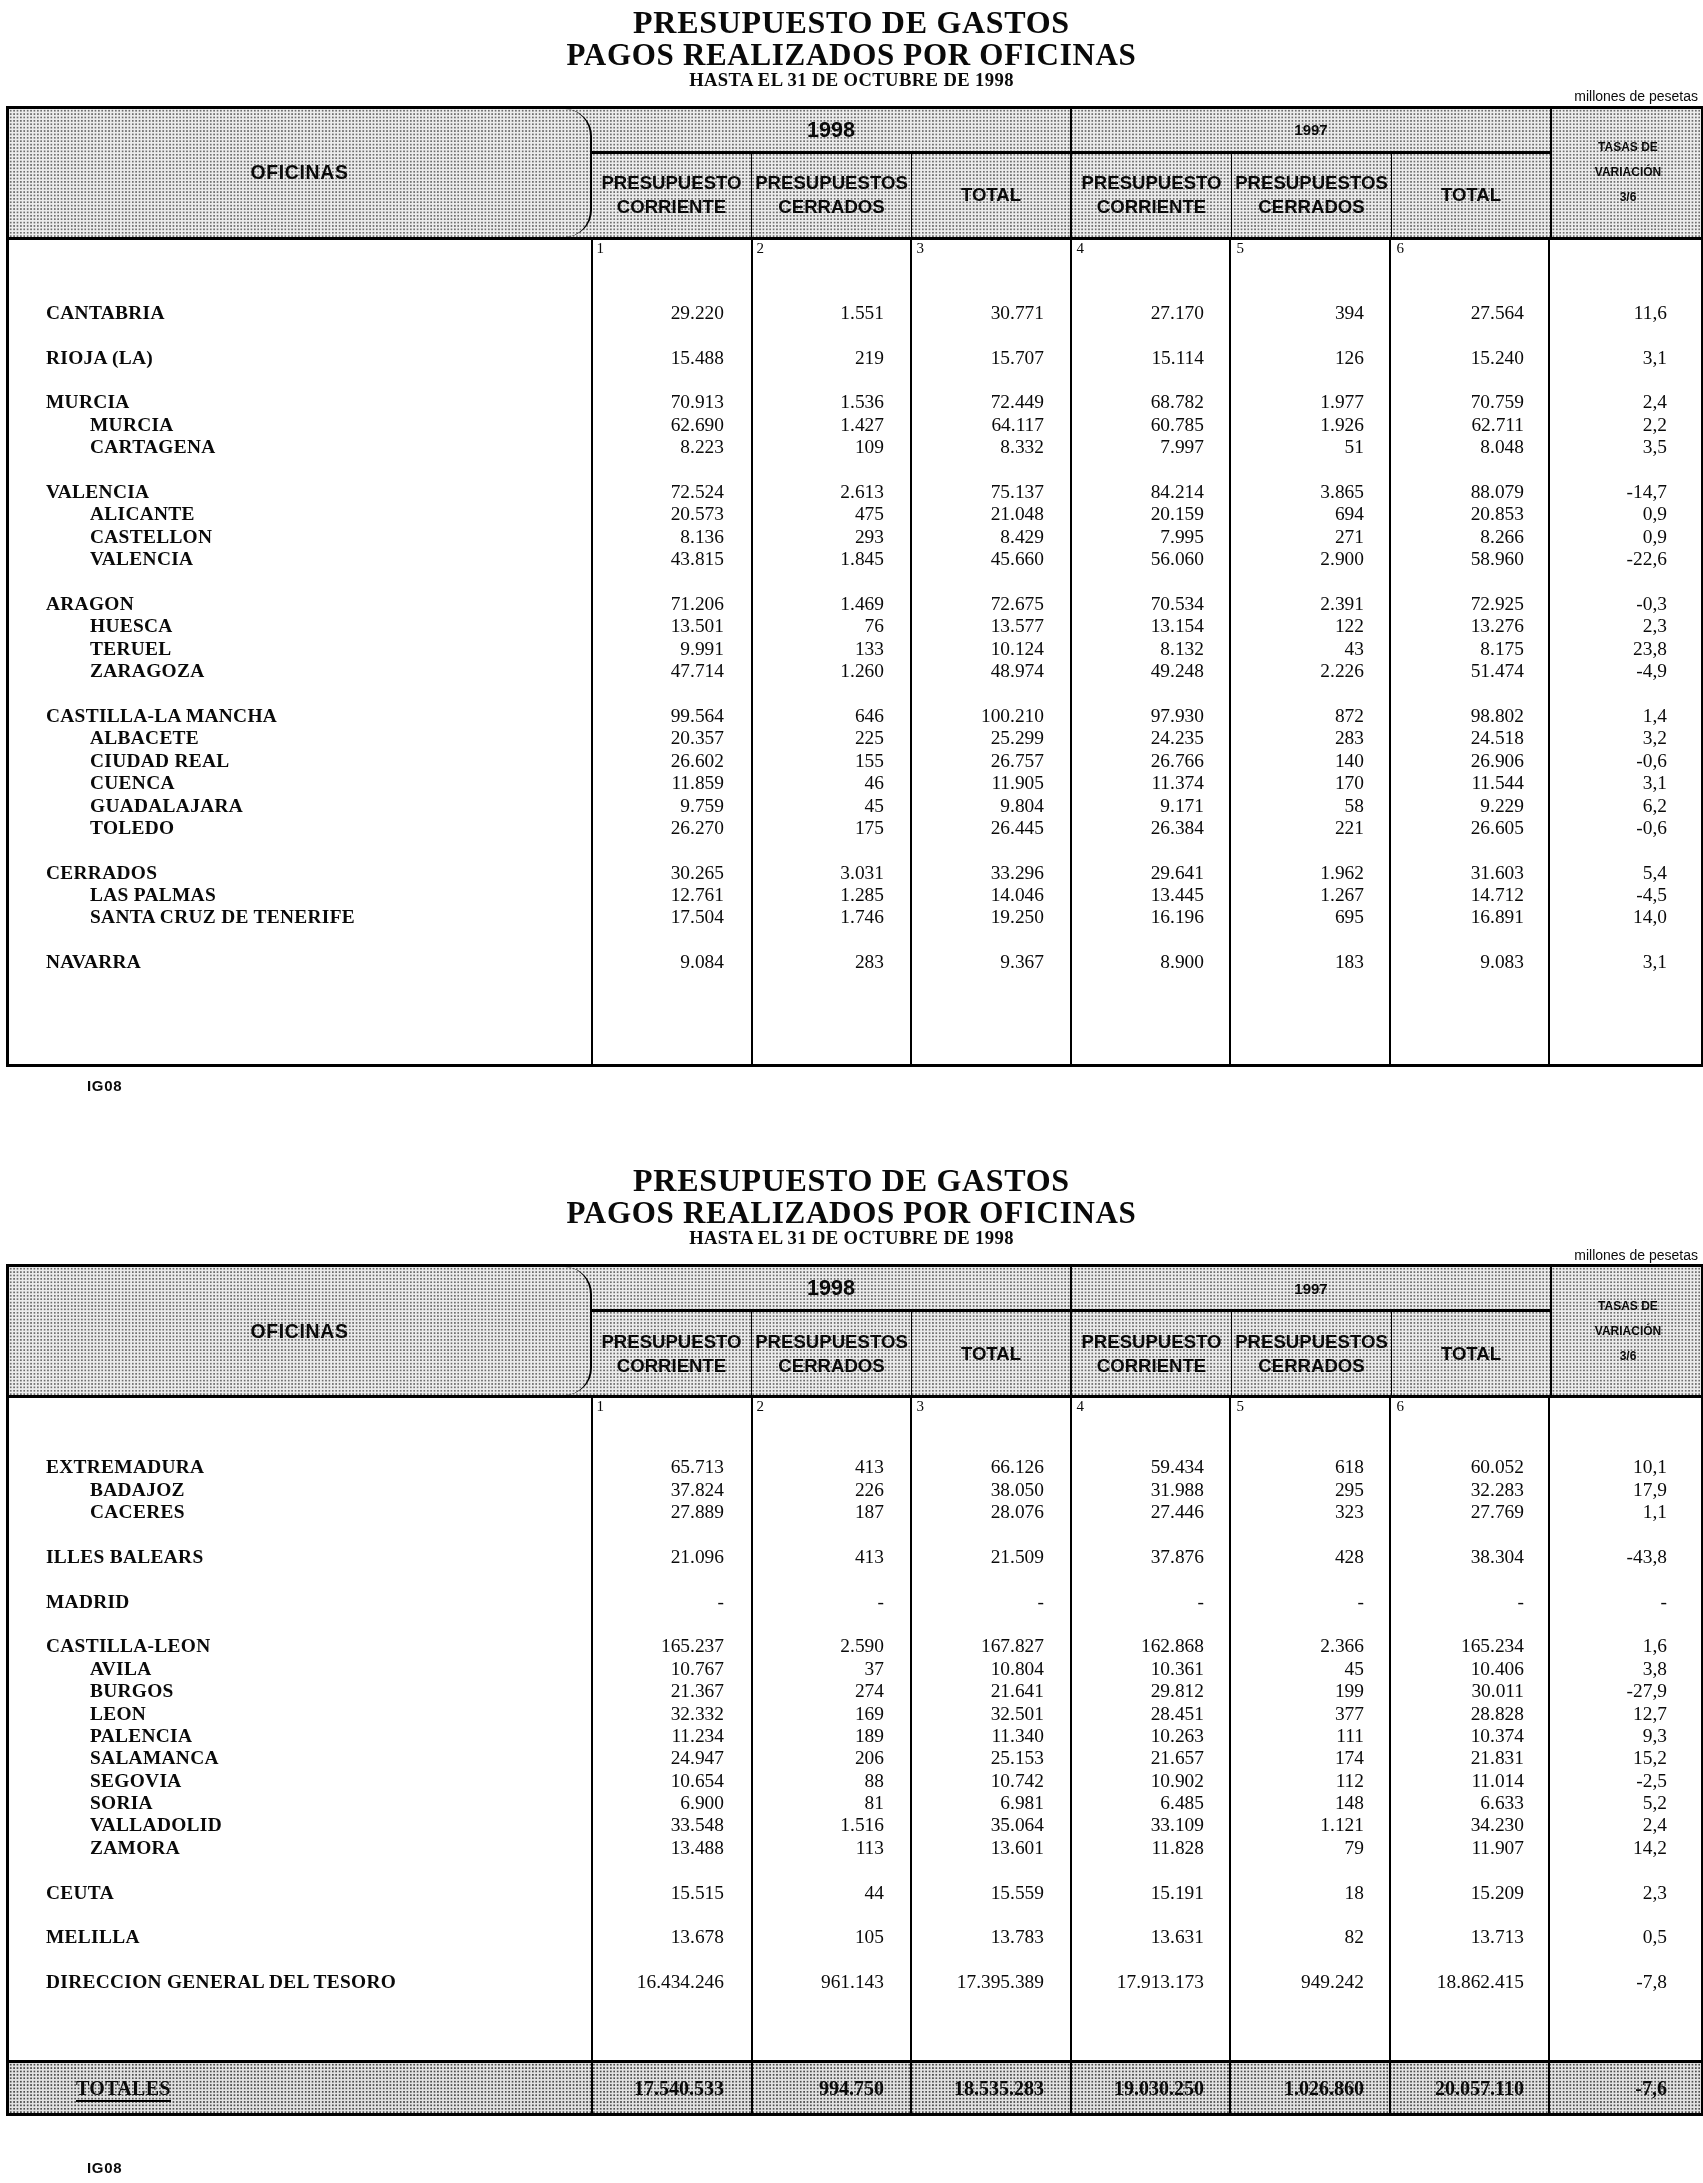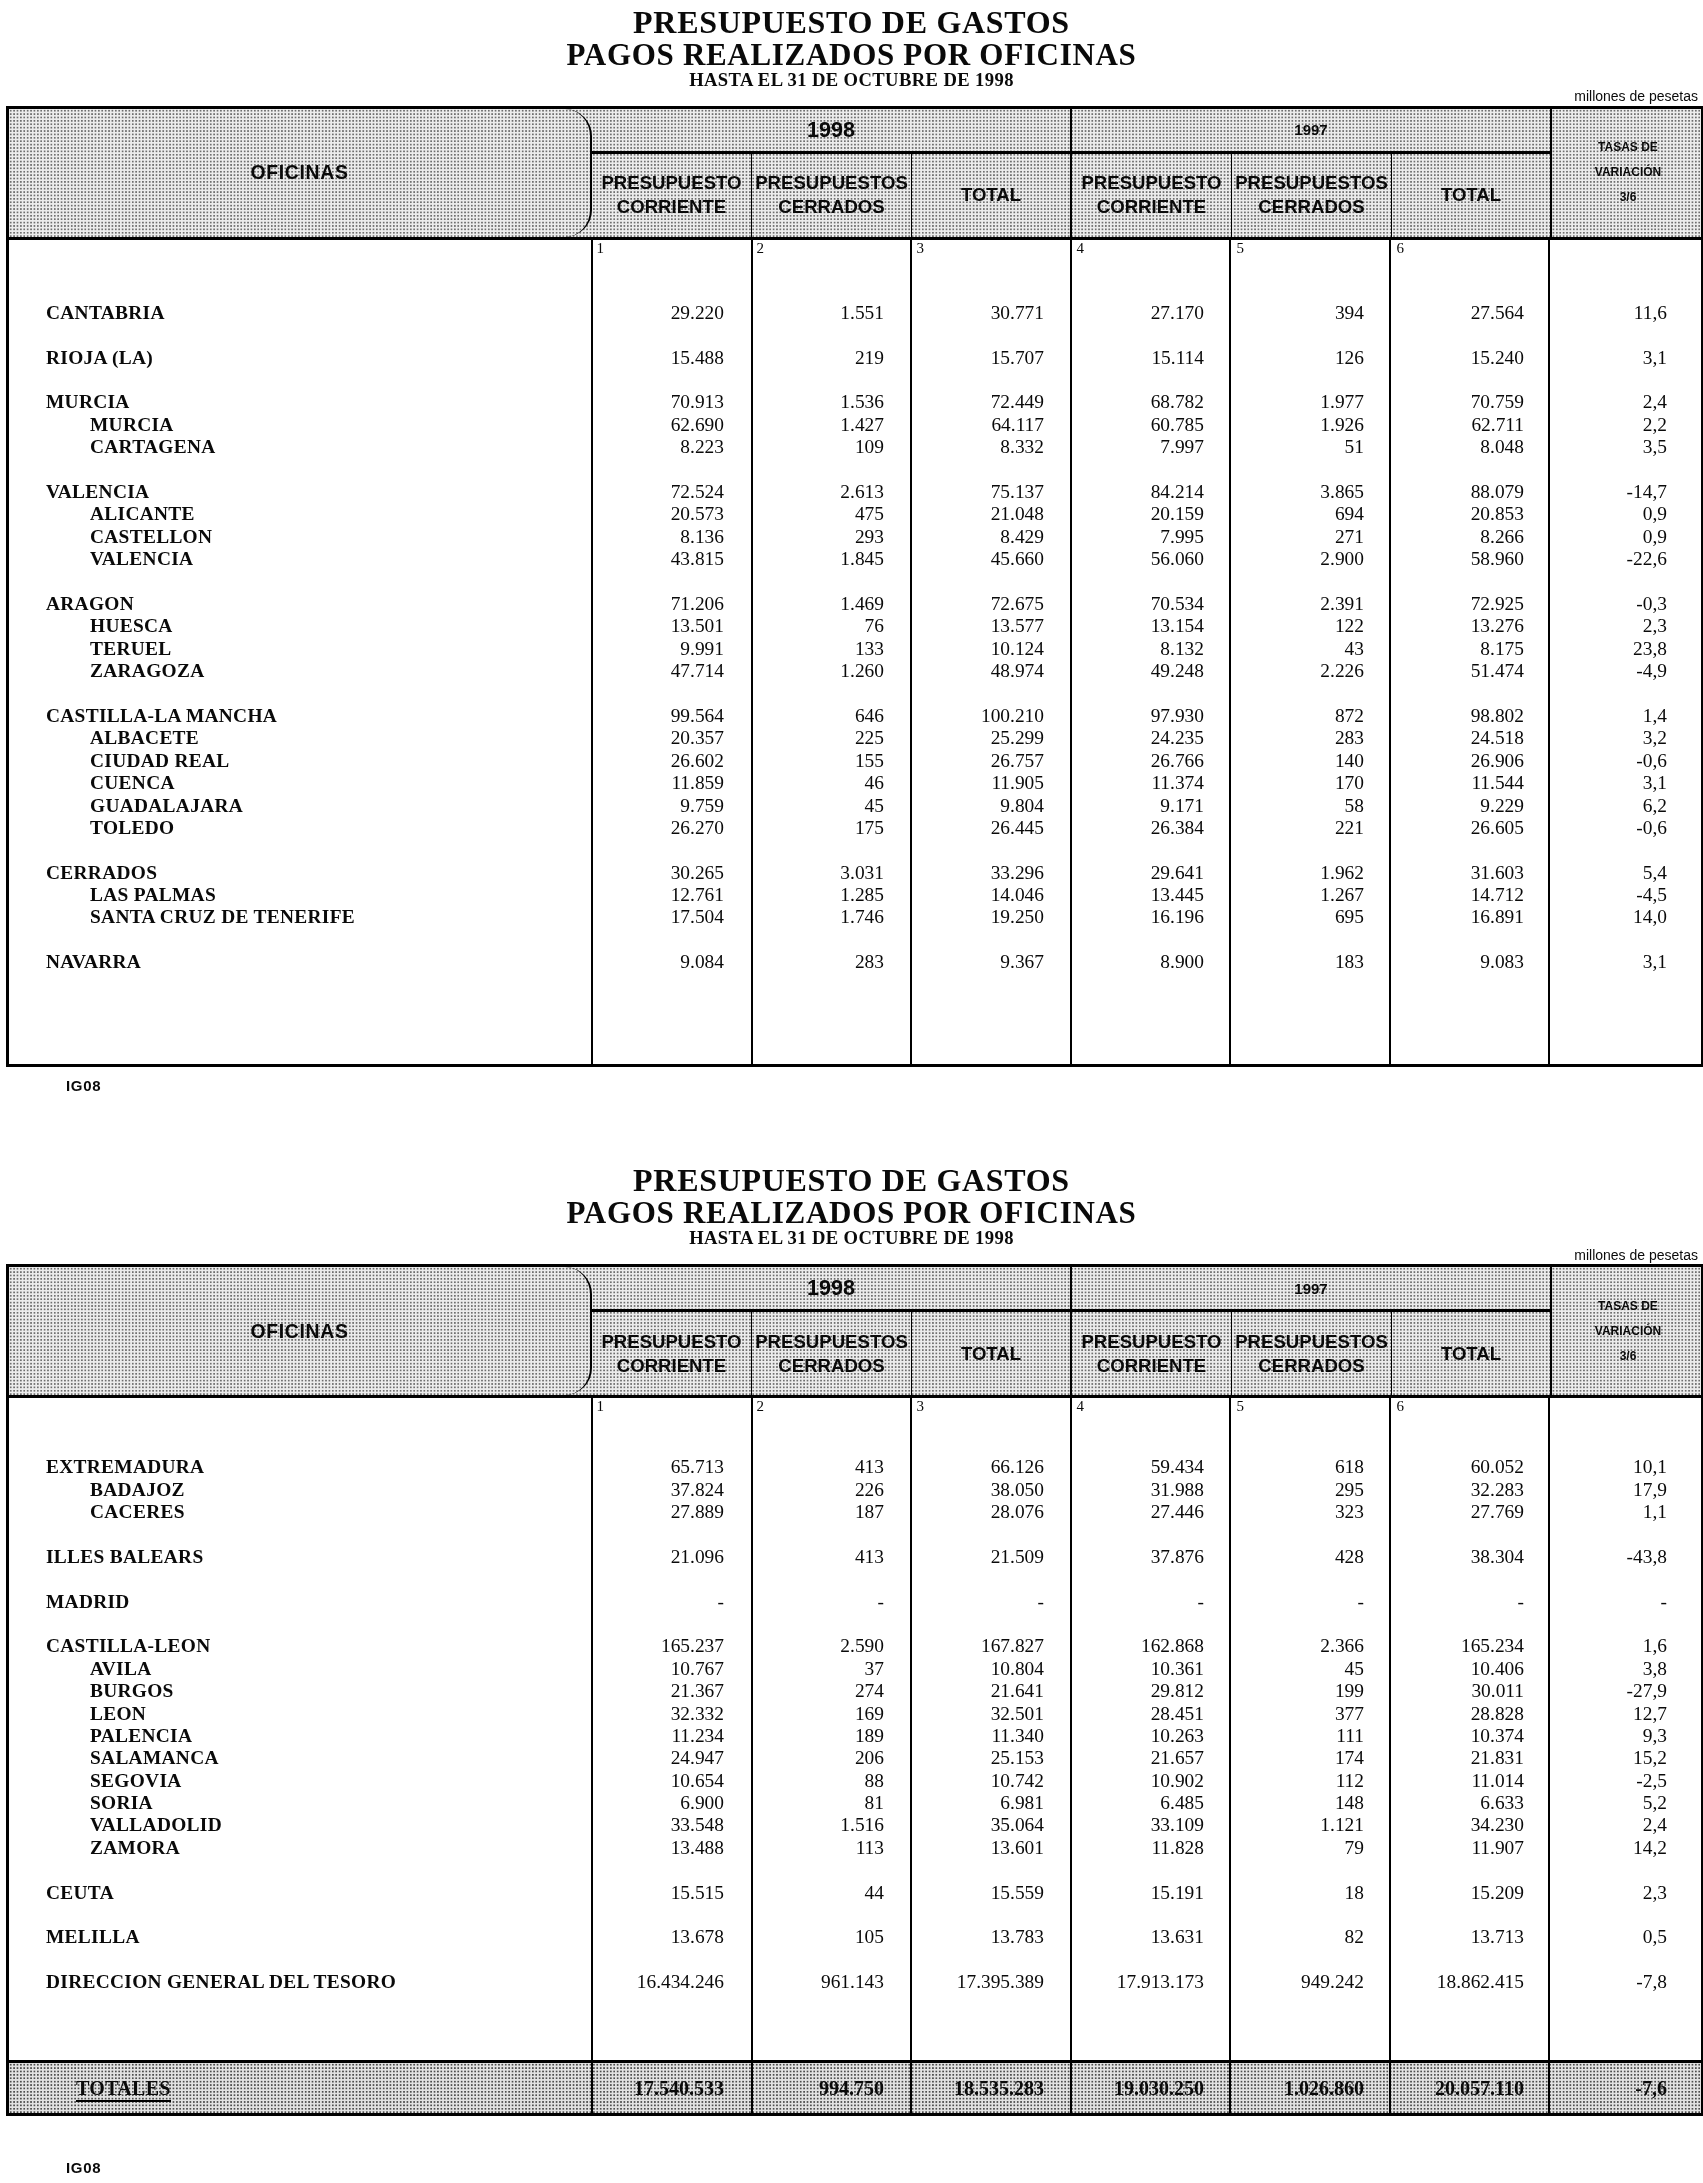--- a/index.html
+++ b/index.html
@@ -64,21 +64,21 @@
   .cell.tas{text-align:right;padding-right:37px;}
 
   .totales{position:relative;display:grid;
            grid-template-columns:583px 160px 160px 160px 160px 160px 160px 152px;
            height:50px;border-top:3px solid #000;align-items:center;
            font-weight:700;}
   .totales .cell{font-size:20px;}
   .totales .cell.label{padding-left:67px;}
   .tot-underline{border-bottom:2.2px solid #000;padding-bottom:0.7px;}
 
-  .footnote{margin-left:66px;font-family:"Liberation Sans",sans-serif;
+  .footnote{margin-left:87px;font-family:"Liberation Sans",sans-serif;
             font-weight:700;font-size:15px;line-height:18px;letter-spacing:0.7px;}
   .fn1{margin-top:10.4px;}
   .fn2{margin-top:43px;}
   .sec2{margin-top:69px;}
   .sec1{padding-top:6px;}
   .units{margin-top:0;}
   .table{margin-top:1.5px;}
 </style>
 </head>
 <body>

